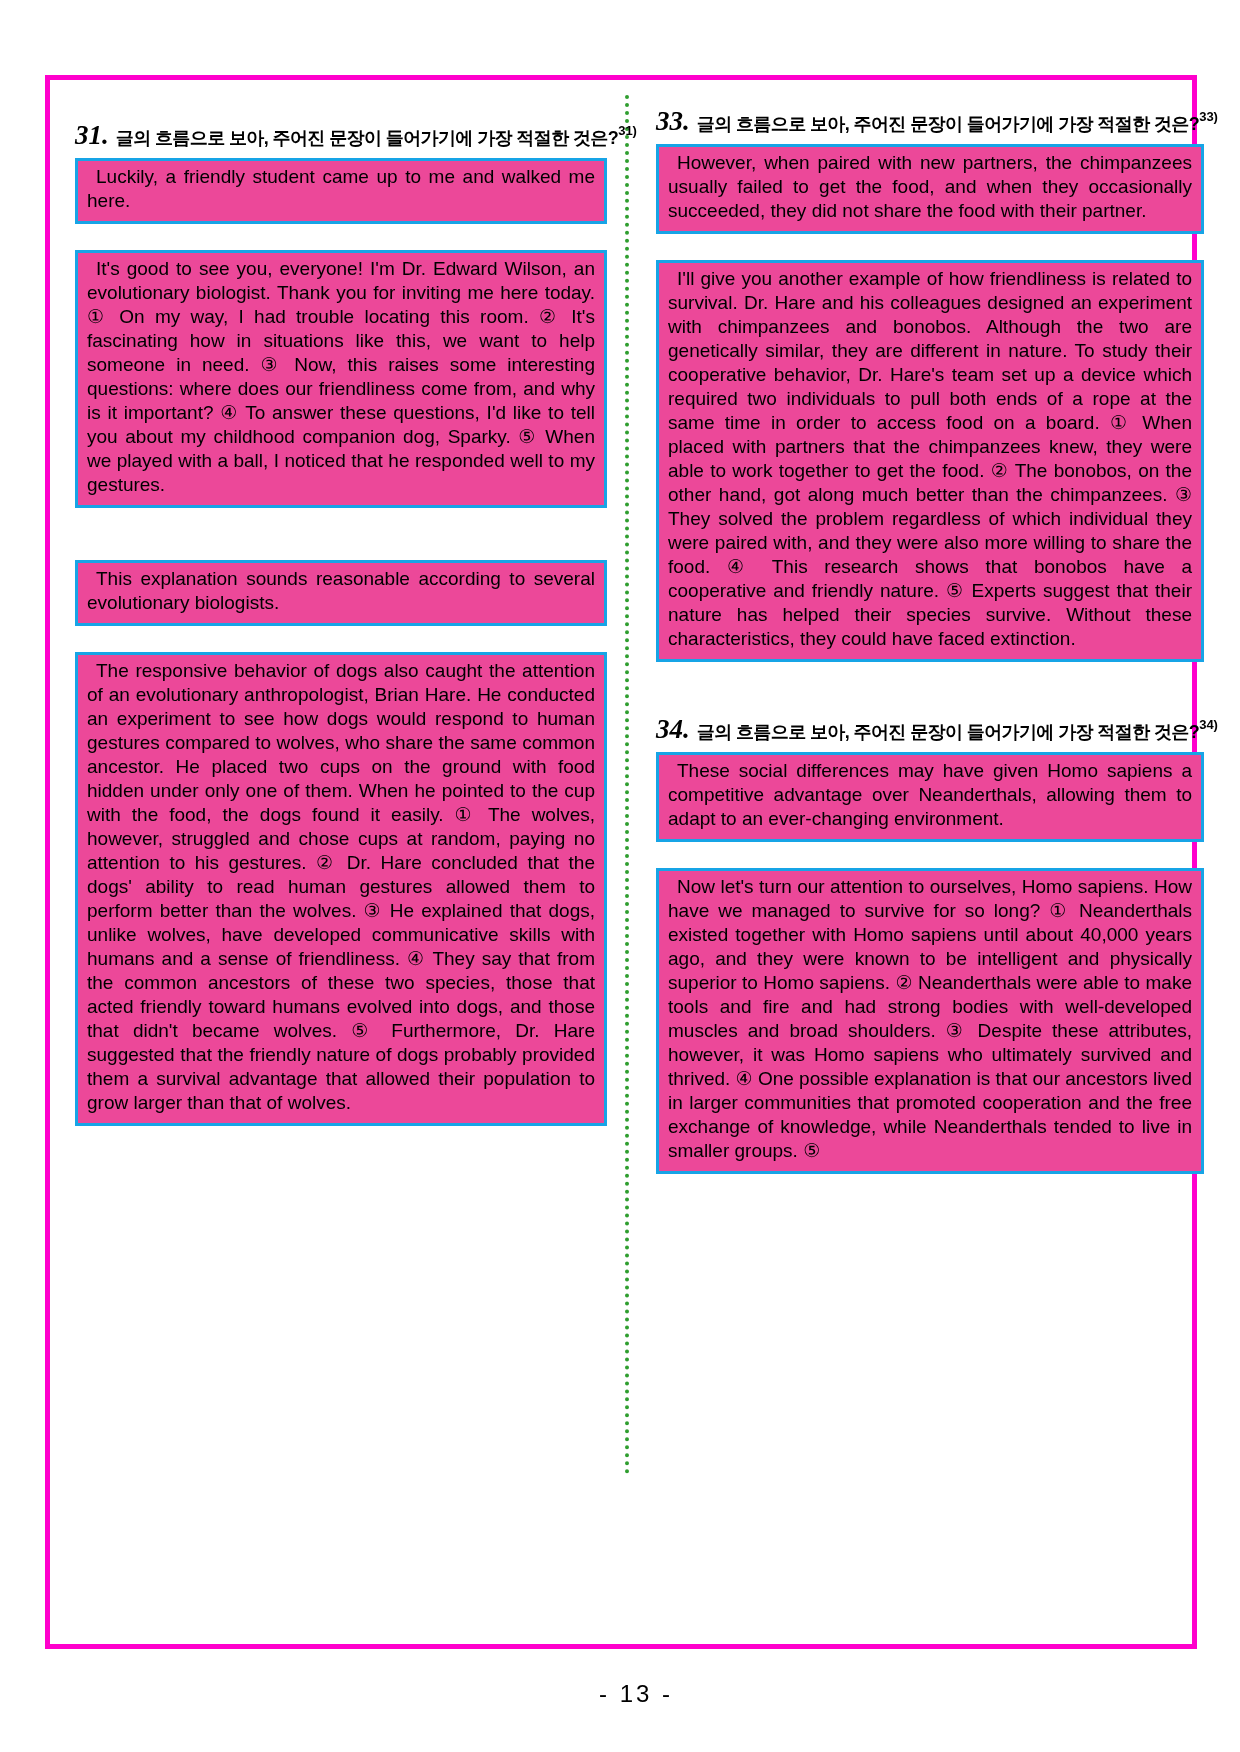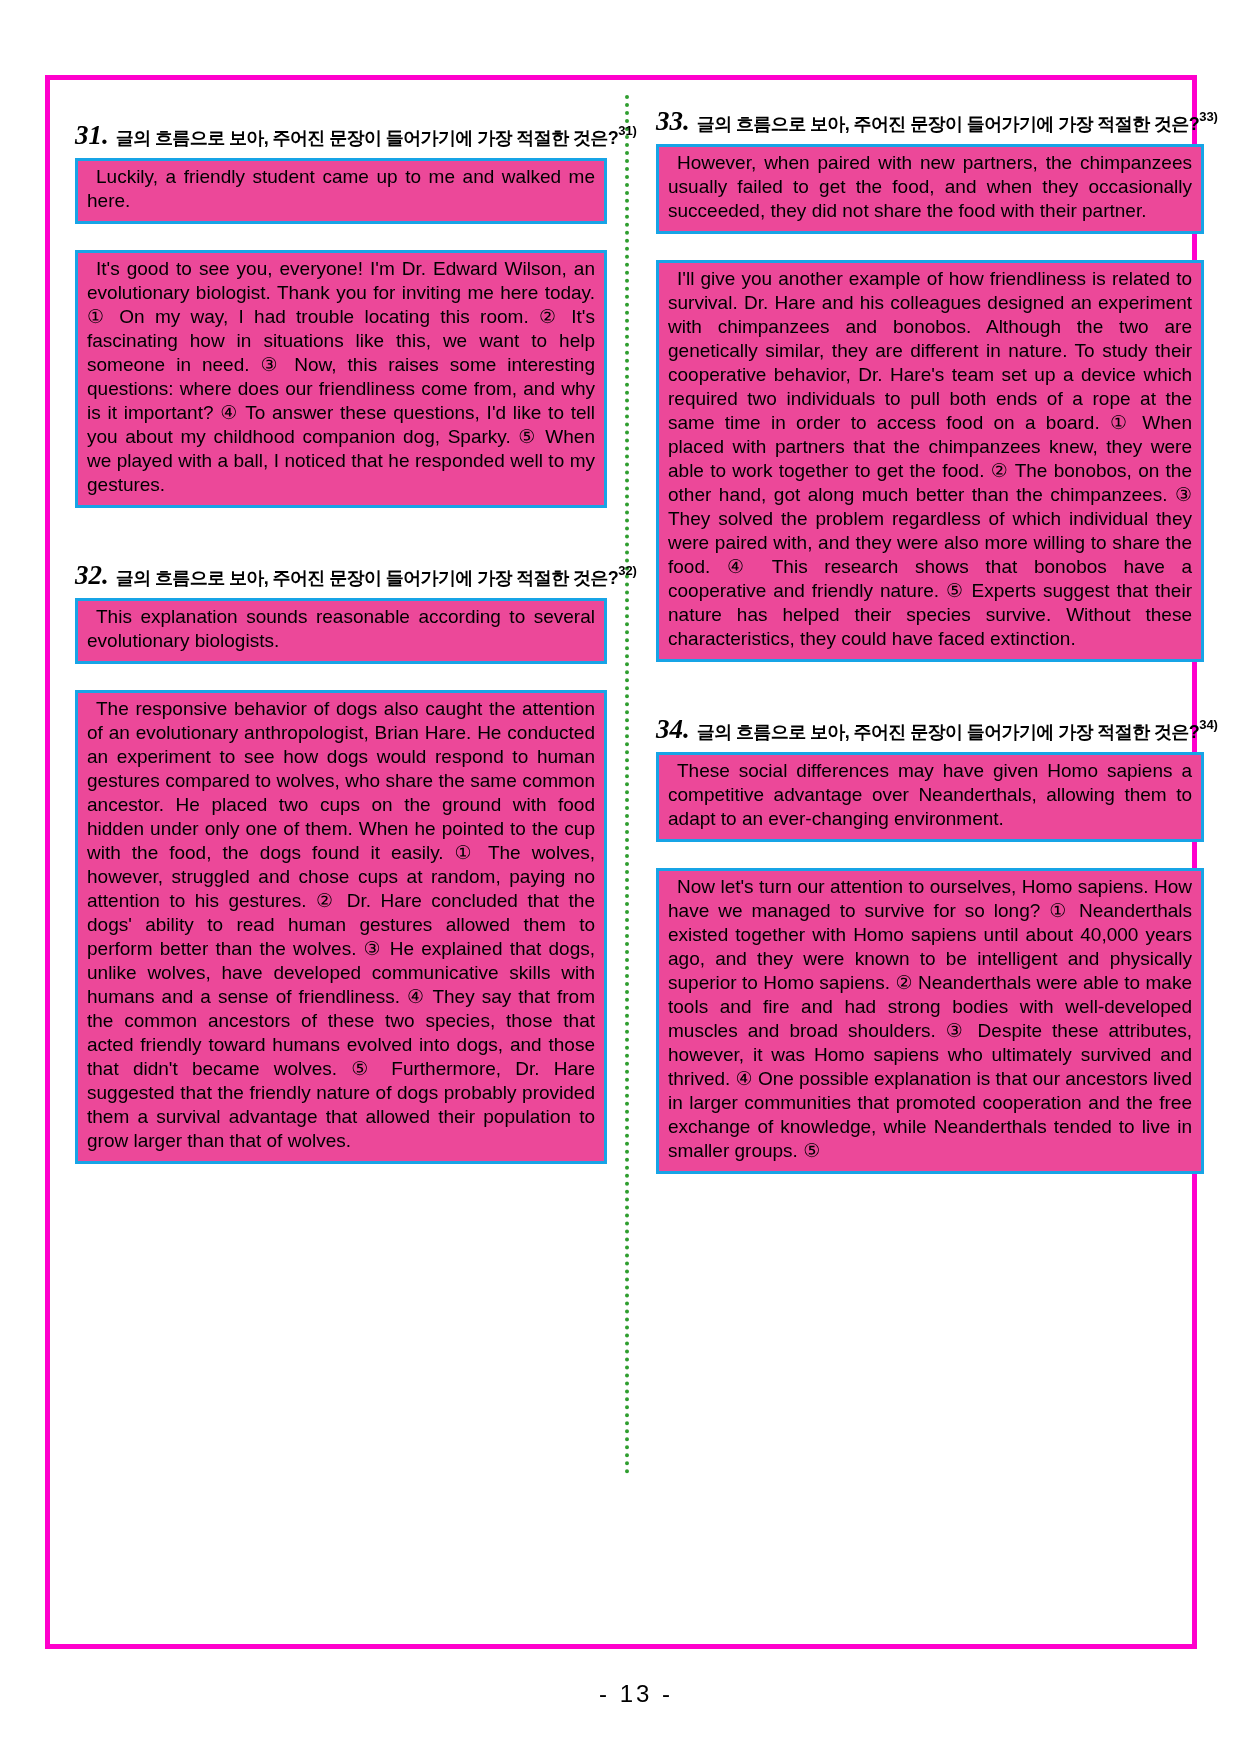--- a/index.html
+++ b/index.html
@@ -113,21 +113,20 @@
       <h2 class="q-header"><span class="q-num">31.</span><span class="q-prompt">글의 흐름으로 보아, 주어진 문장이 들어가기에 가장 적절한 것은?</span><span class="q-foot">31)</span></h2>
       <div class="sbox given-box">
         <p>Luckily, a friendly student came up to me and walked me here.</p>
       </div>
       <div class="sbox passage-box">
         <p>It's good to see you, everyone! I'm Dr. Edward Wilson, an evolutionary biologist. Thank you for inviting me here today. ① On my way, I had trouble locating this room. ② It's fascinating how in situations like this, we want to help someone in need. ③ Now, this raises some interesting questions: where does our friendliness come from, and why is it important? ④ To answer these questions, I'd like to tell you about my childhood companion dog, Sparky. ⑤ When we played with a ball, I noticed that he responded well to my gestures.</p>
       </div>
     </section>
 
     <section class="q-section q-gap">
-      <h2 class="q-header"><span class="q-num">32.</span><span class="q-prompt">글의 흐름으로 보아, 주어진 문장이 들어가기에 가장 적절한 것은?</span><span class="q-foot">32)</span></h2>
       <div class="sbox given-box">
         <p>This explanation sounds reasonable according to several evolutionary biologists.</p>
       </div>
       <div class="sbox passage-box">
         <p>The responsive behavior of dogs also caught the attention of an evolutionary anthropologist, Brian Hare. He conducted an experiment to see how dogs would respond to human gestures compared to wolves, who share the same common ancestor. He placed two cups on the ground with food hidden under only one of them. When he pointed to the cup with the food, the dogs found it easily. ① The wolves, however, struggled and chose cups at random, paying no attention to his gestures. ② Dr. Hare concluded that the dogs' ability to read human gestures allowed them to perform better than the wolves. ③ He explained that dogs, unlike wolves, have developed communicative skills with humans and a sense of friendliness. ④ They say that from the common ancestors of these two species, those that acted friendly toward humans evolved into dogs, and those that didn't became wolves. ⑤ Furthermore, Dr. Hare suggested that the friendly nature of dogs probably provided them a survival advantage that allowed their population to grow larger than that of wolves.</p>
       </div>
     </section>
 
   </div>
 

